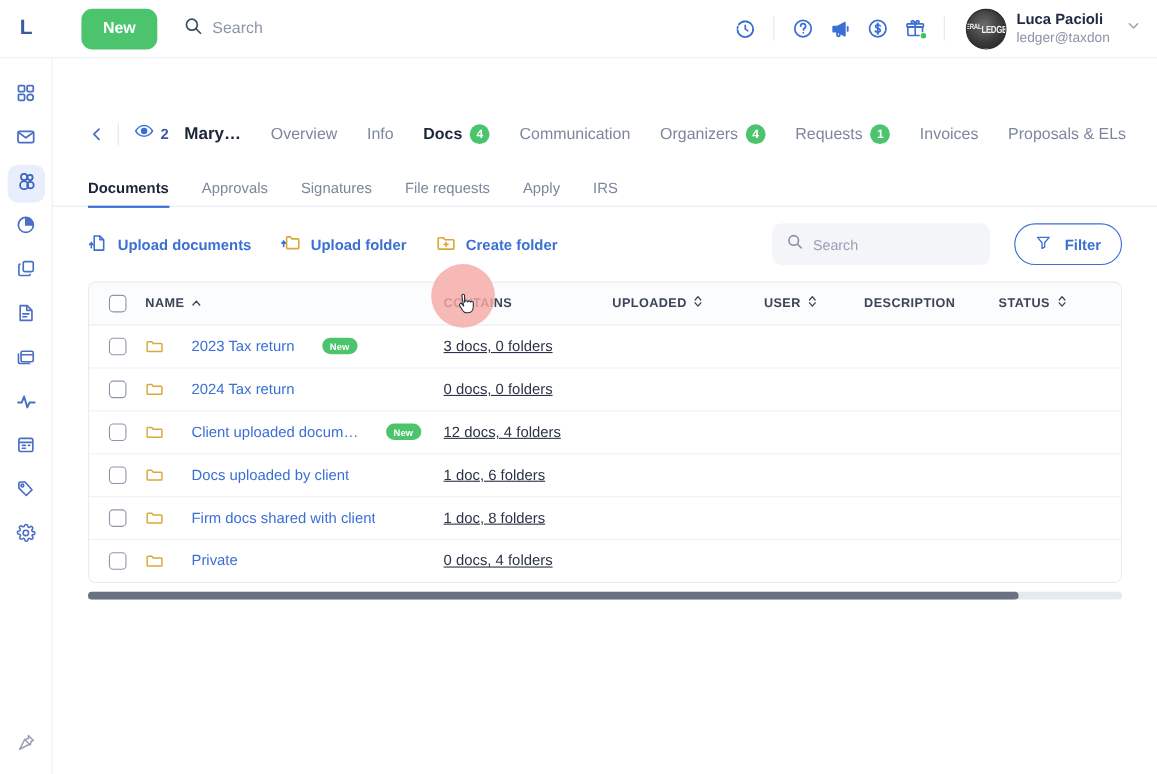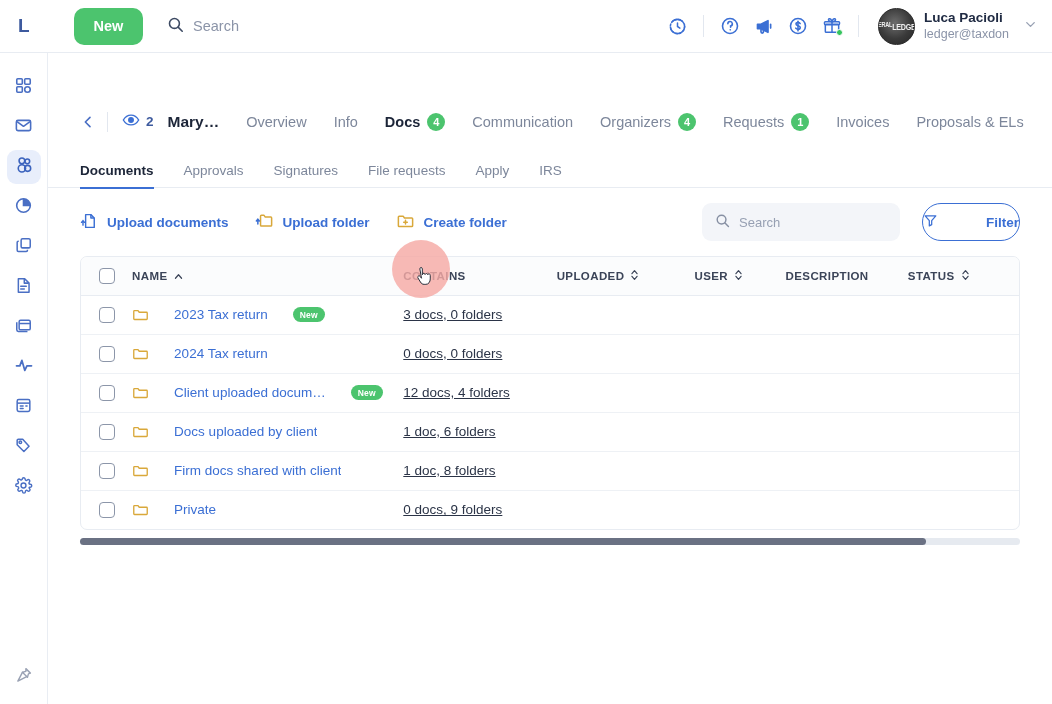--- a/index.html
+++ b/index.html
@@ -128,21 +128,21 @@
   .search-box {
     margin-left: auto; width: 198px; height: 38px; border-radius: 9px;
     background: #f3f5f9; display: flex; align-items: center; gap: 9px;
     padding: 0 13px; cursor: text;
   }
   .search-box .ph { font-size: 13px; color: #97a0b3; }
   .filter-btn {
     margin-left: 22px; width: 98px; height: 38px; border-radius: 19px;
     border: 1.4px solid #3b6fd4; background: #fff; color: #3b6fd4;
     font-size: 13.5px; font-weight: bold; display: flex; align-items: center;
-    justify-content: space-between; gap: 12px; cursor: pointer;
+    justify-content: center; gap: 12px; cursor: pointer;
   }
 
   
   .tablewrap { margin: 0 32px; border: 1px solid #e8ecf2; border-radius: 7px; overflow: hidden; }
   table { width: 100%; border-collapse: collapse; table-layout: fixed; }
   thead th {
     height: 38px; background: #fbfcfd; border-bottom: 1px solid #e8ecf2;
     font-size: 11.5px; font-weight: bold; letter-spacing: .4px; color: #3b4458;
     text-align: center; padding: 0; vertical-align: middle;
   }
@@ -665,21 +665,21 @@
               <td>
                 <span class="namecell">
                   <span class="folder-ico">
                     <svg width="17" height="17" viewBox="0 0 24 24" fill="none" stroke="#d9a83a" stroke-width="1.9" stroke-linejoin="round">
                       <path d="M3.5 6.5h5L10.2 8.8H20.5a1 1 0 0 1 1 1v8.2a1 1 0 0 1-1 1H3.5a1 1 0 0 1-1-1V7.5a1 1 0 0 1 1-1z"></path>
                     </svg>
                   </span>
                   <span class="folder-link">Private</span>
                 </span>
               </td>
-              <td><span class="contains">0 docs, 9 folders</span></td>
+              <td><span class="contains">0 docs, 4 folders</span></td>
               <td></td>
               <td></td>
               <td></td>
               <td></td>
             </tr>
           </tbody>
       </table>
     </div>
 
     <div class="hscroll">

